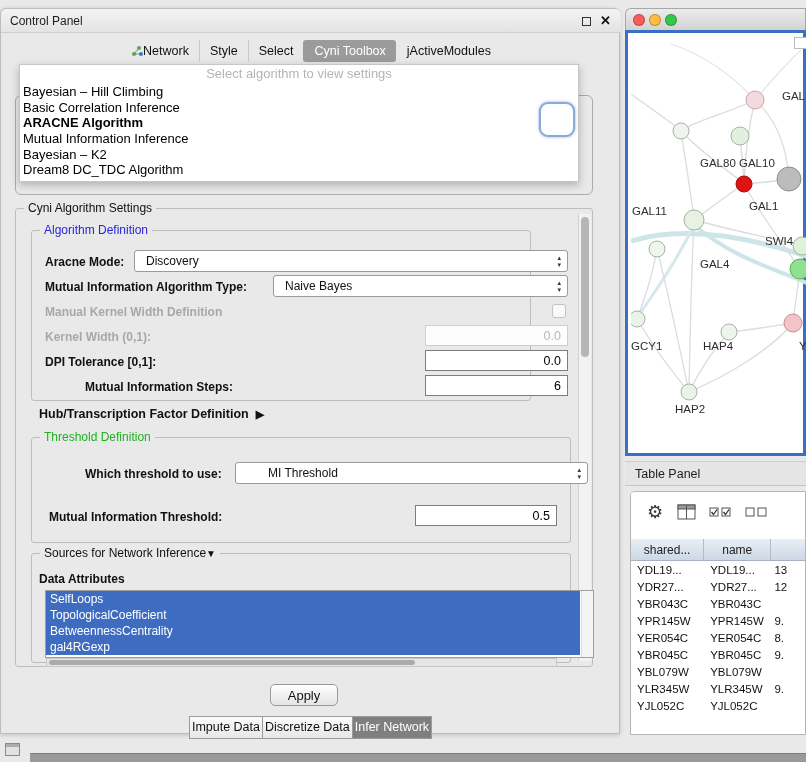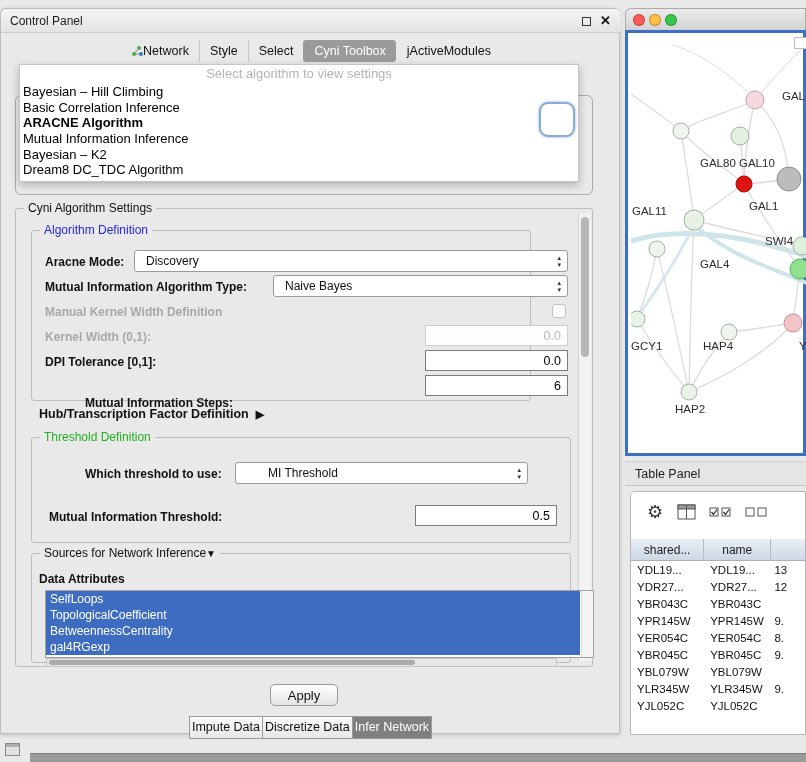--- a/index.html
+++ b/index.html
@@ -194,36 +194,36 @@
     <span class="blabel glabel" style="left:44px; top:321px;">Kernel Width (0,1):</span>
     <div class="tfield disabled" style="left:424px; top:316px; width:143px;">
       <span>0.0</span>
     </div>
 
     <span class="blabel" style="left:44px; top:346px;">DPI Tolerance [0,1]:</span>
     <div class="tfield" style="left:424px; top:341px; width:143px;">
       <span>0.0</span>
     </div>
 
-    <span class="blabel" style="left:44px; top:387px;padding-left:40px;">Mutual Information Steps:</span>
+    <span class="blabel" style="left:44px; top:371px;padding-left:40px;">Mutual Information Steps:</span>
     <div class="tfield" style="left:424px; top:366px; width:143px;">
       <span>6</span>
     </div>
 
     <div class="hub-row">
       <span>Hub/Transcription Factor Definition</span>
       <span class="tri">▶</span>
     </div>
 
     <div class="fs" style="left:30px; top:428px; width:540px; height:106px;">
       <span class="fs-legend legend-green">Threshold Definition</span>
     </div>
 
     <span class="blabel" style="left:84px; top:458px;">Which threshold to use:</span>
-    <div class="combo" style="left:234px; top:453px; width:293px;padding-left:32px;">
+    <div class="combo" style="left:234px; top:453px; width:353px;padding-left:32px;">
       <span>MI Threshold</span>
       <span class="spin">▴<br>▾</span>
     </div>
 
     <span class="blabel" style="left:48px; top:501px;">Mutual Information Threshold:</span>
     <div class="tfield" style="left:414px; top:496px; width:142px;">
       <span>0.5</span>
     </div>
 
     <div class="fs" style="left:30px; top:544px; width:540px; height:110px;">

